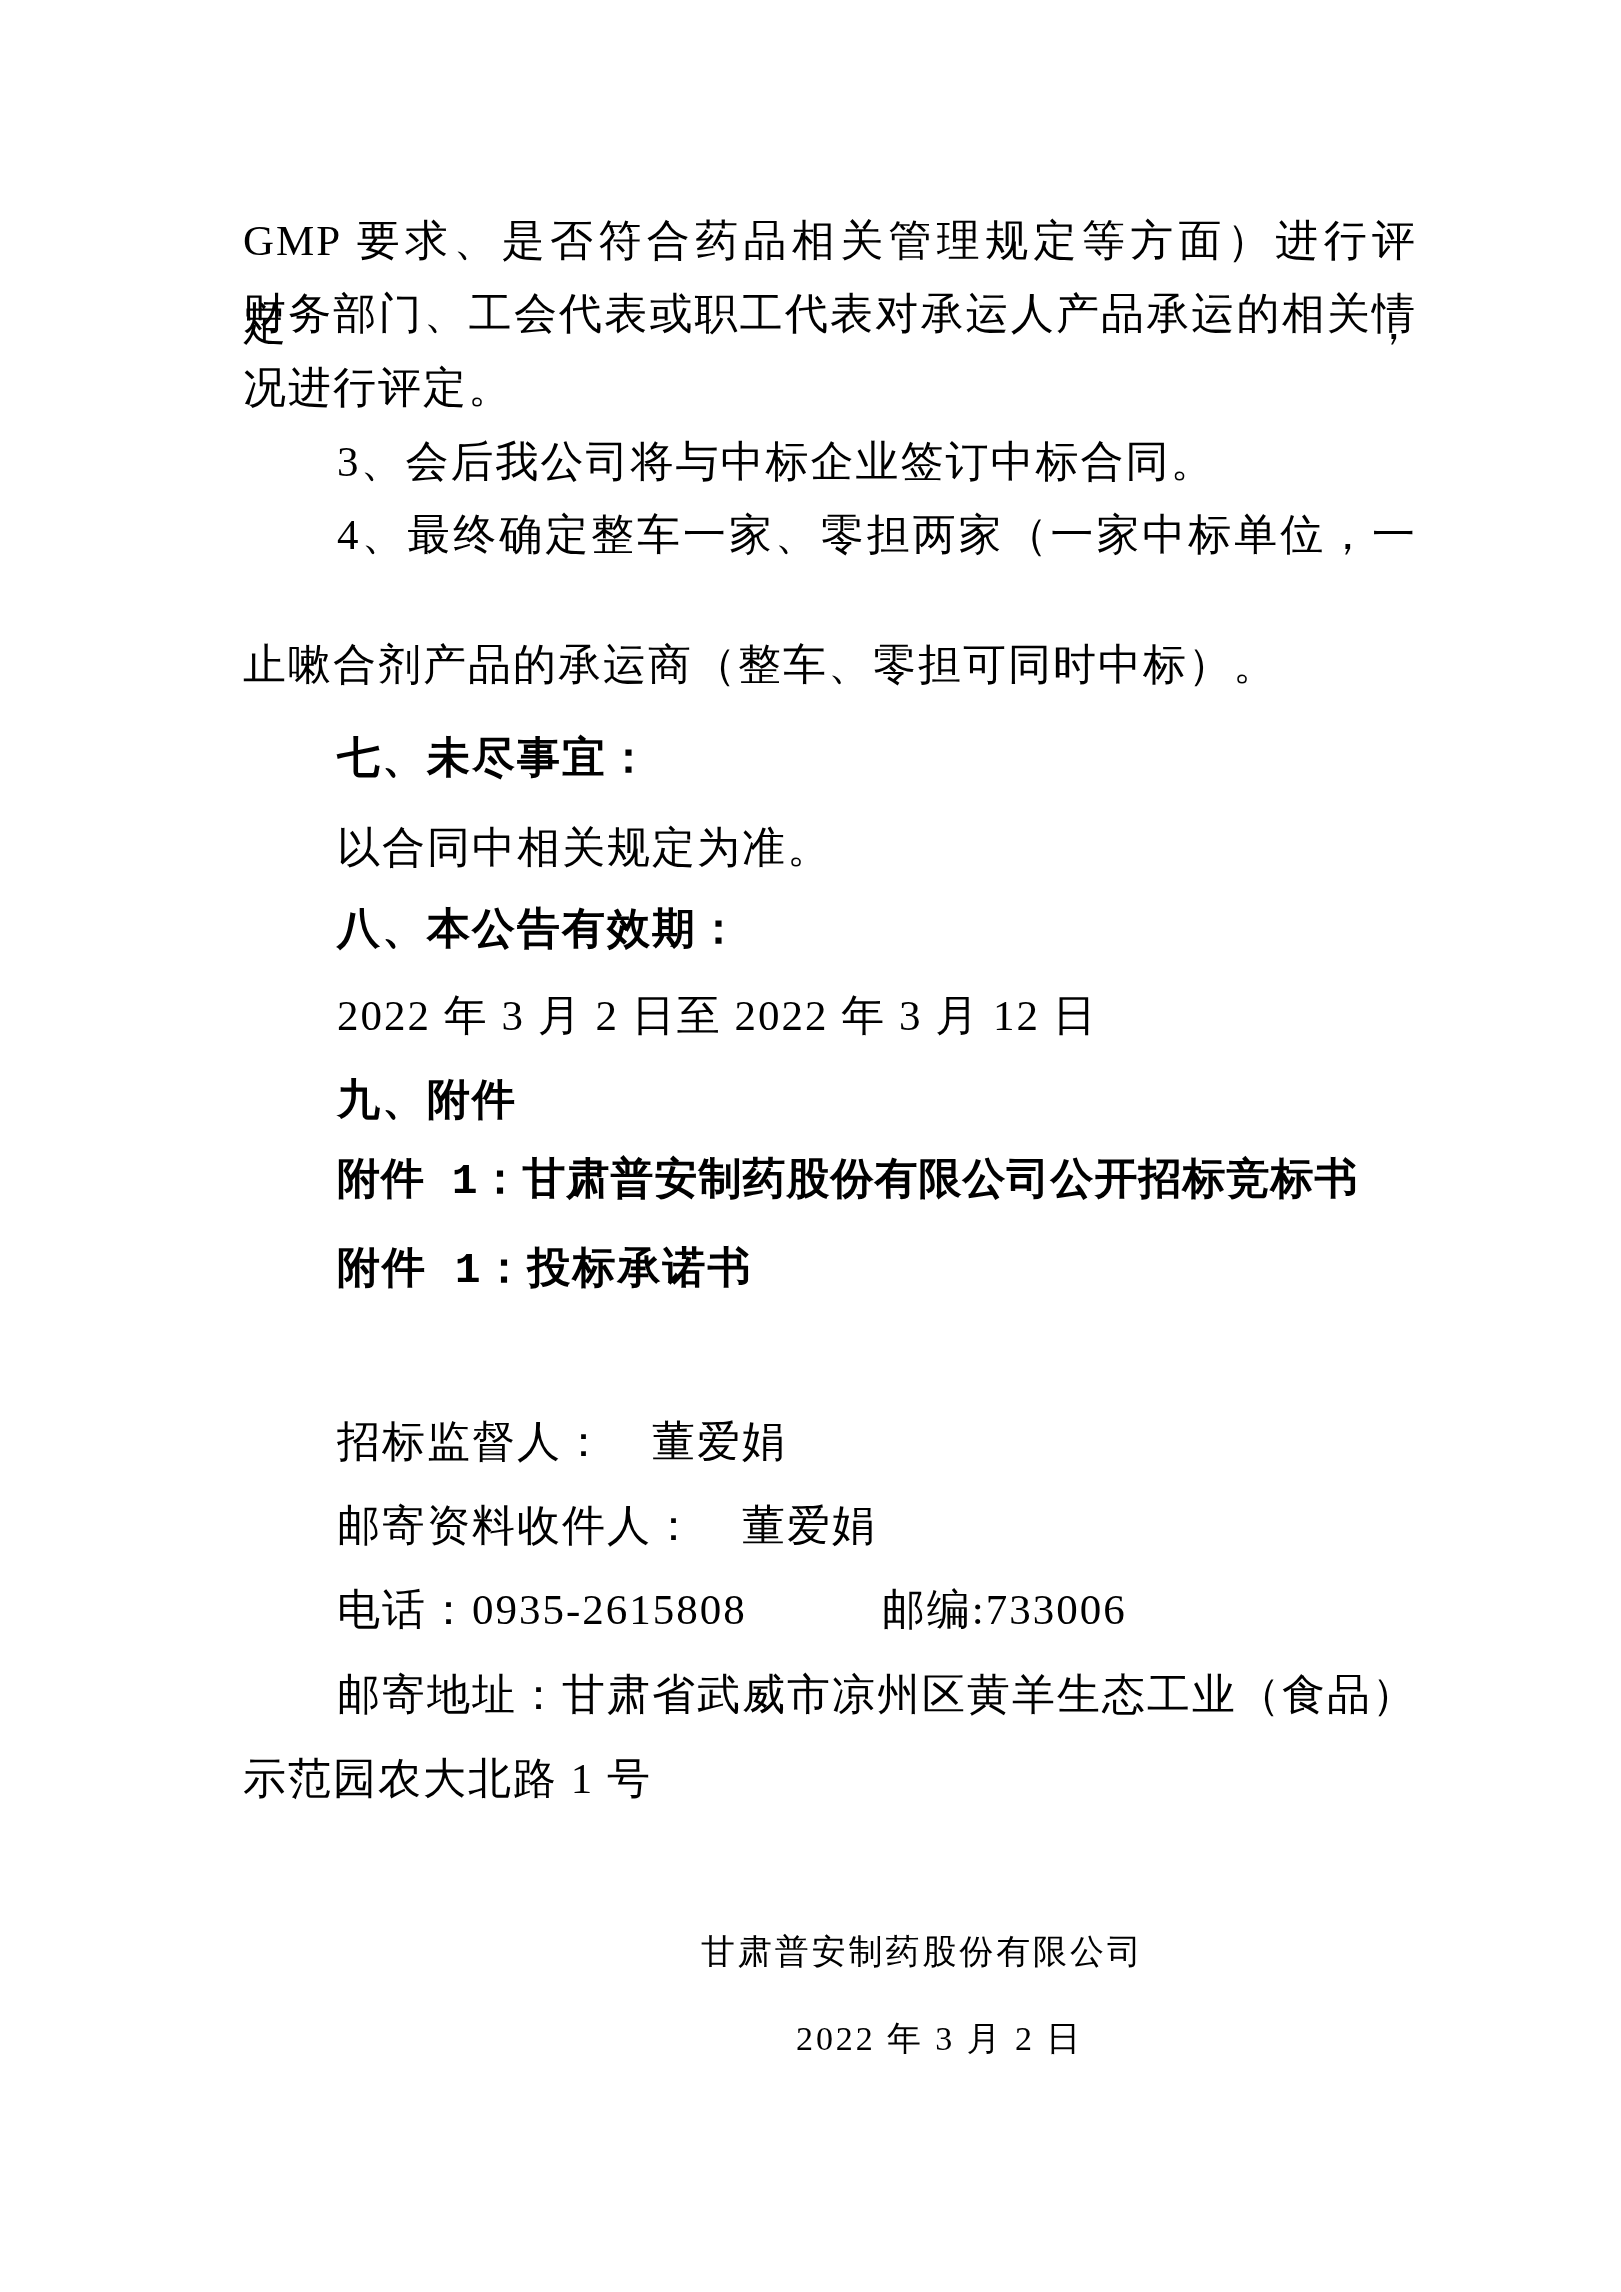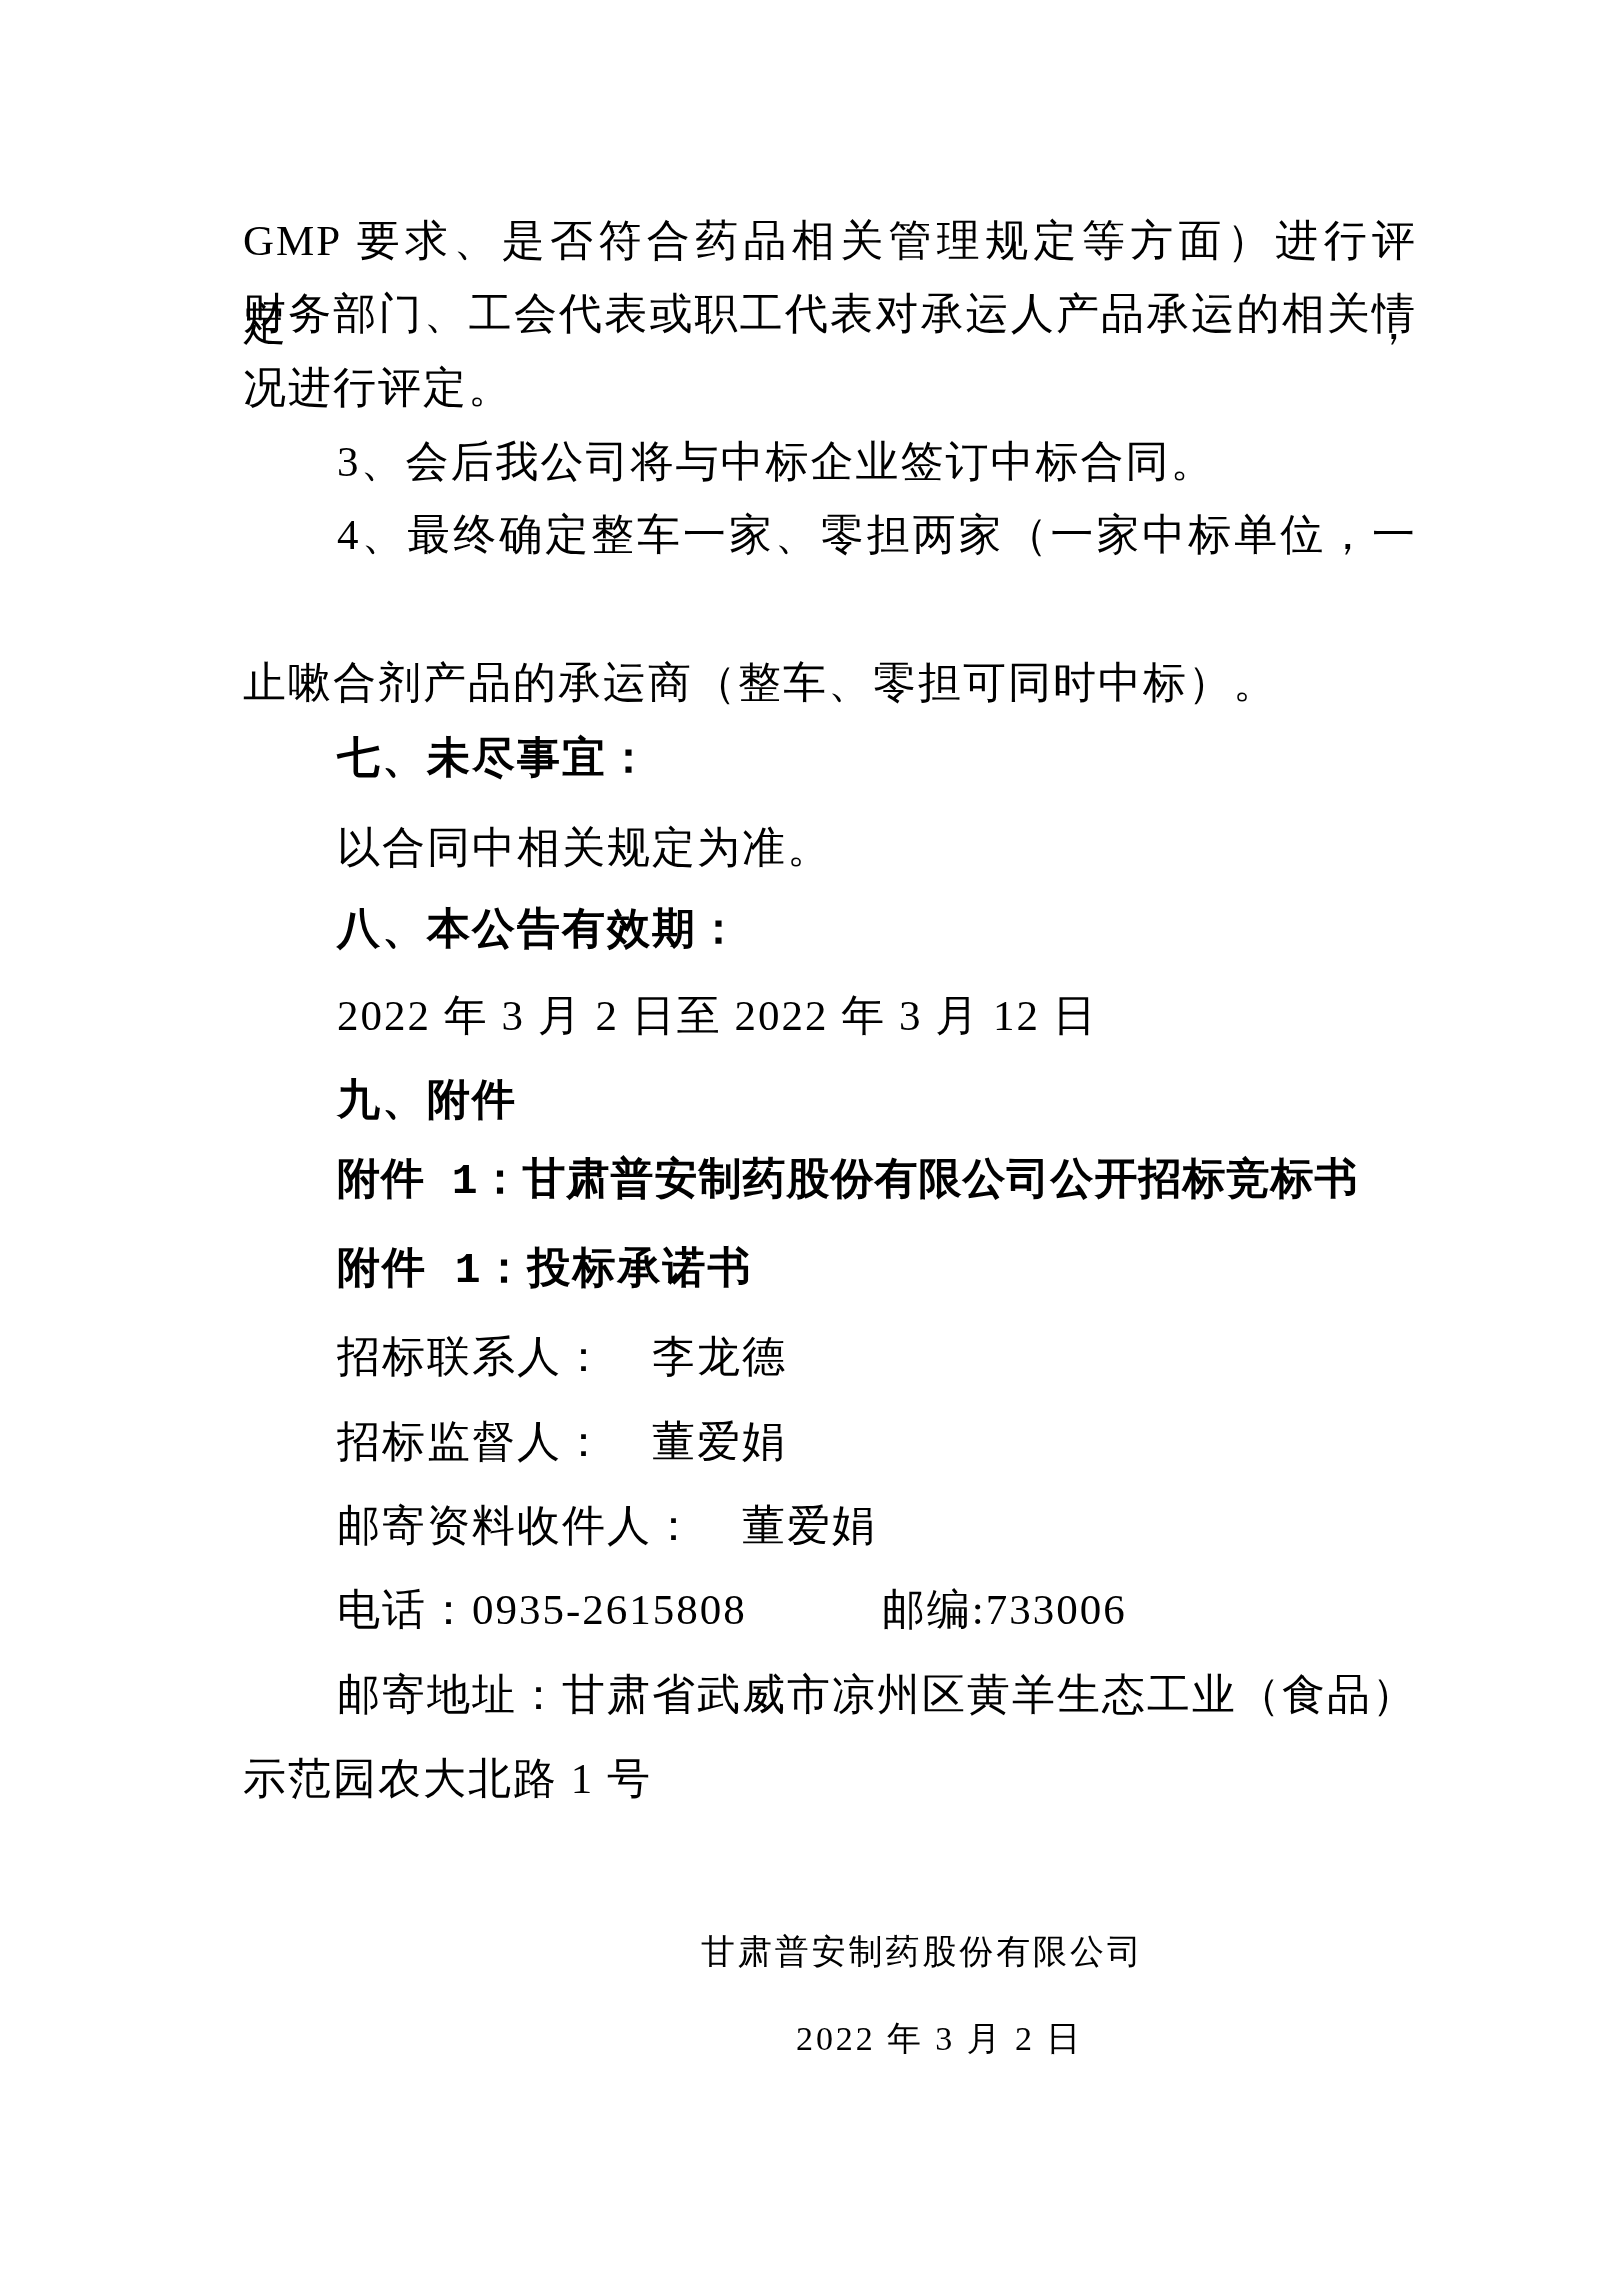--- a/index.html
+++ b/index.html
@@ -64,37 +64,36 @@
 
   <div class="line stretch" style="top:272px">财务部门、工会代表或职工代表对承运人产品承运的相关情</div>
 
   <div class="line" style="top:346px">况进行评定。</div>
 
   <div class="line ind" style="top:420px">3、会后我公司将与中标企业签订中标合同。</div>
 
   <div class="line stretch findent" style="top:493px">4、最终确定整车一家、零担两家（一家中标单位，一</div>
 
 
-  <div class="line" style="top:641px">止嗽合剂产品的承运商（整车、零担可同时中标）。</div>
+  <div class="line" style="top:623px">止嗽合剂产品的承运商（整车、零担可同时中标）。</div>
 
   <div class="line ind bold" style="top:719px">七、未尽事宜：</div>
 
   <div class="line ind bold" style="top:890px">八、本公告有效期：</div>
 
   <div class="line ind" style="top:806px">以合同中相关规定为准。</div>
 
   <div class="line ind" style="top:974px">2022 年 3 月 2 日至 2022 年 3 月 12 日</div>
 
   <div class="line ind bold" style="top:1061px">九、附件</div>
 
   <div class="line ind bold" style="top:1140px; letter-spacing:1px">附件 1：甘肃普安制药股份有限公司公开招标竞标书</div>
 
   <div class="line ind bold" style="top:1229px">附件 1：投标承诺书</div>
 
-  <div class="line ind" style="top:1315px">招标联系人：　李龙德</div>
 
   <div class="line ind" style="top:1400px">招标监督人：　董爱娟</div>
 
   <div class="line ind" style="top:1484px">邮寄资料收件人：　董爱娟</div>
 
   <div class="line ind" style="top:1568px">电话：0935-2615808　　　邮编:733006</div>
 
   <div class="line ind" style="top:1653px">邮寄地址：甘肃省武威市凉州区黄羊生态工业（食品）</div>
 
   <div class="line" style="top:1737px">示范园农大北路 1 号</div>

